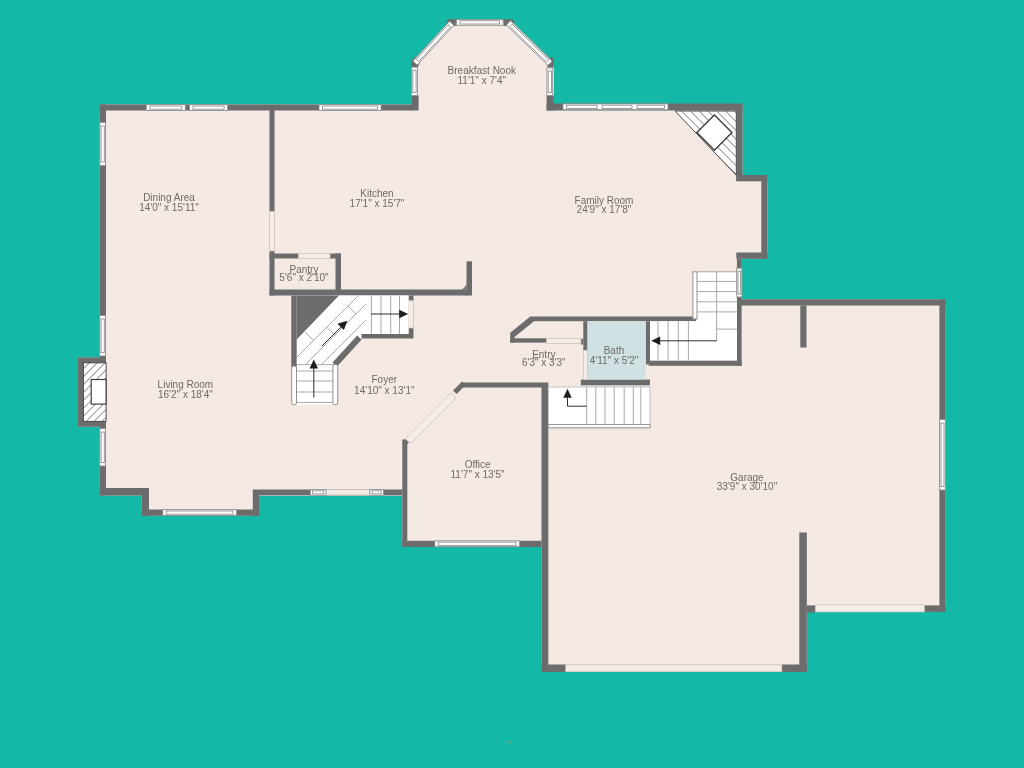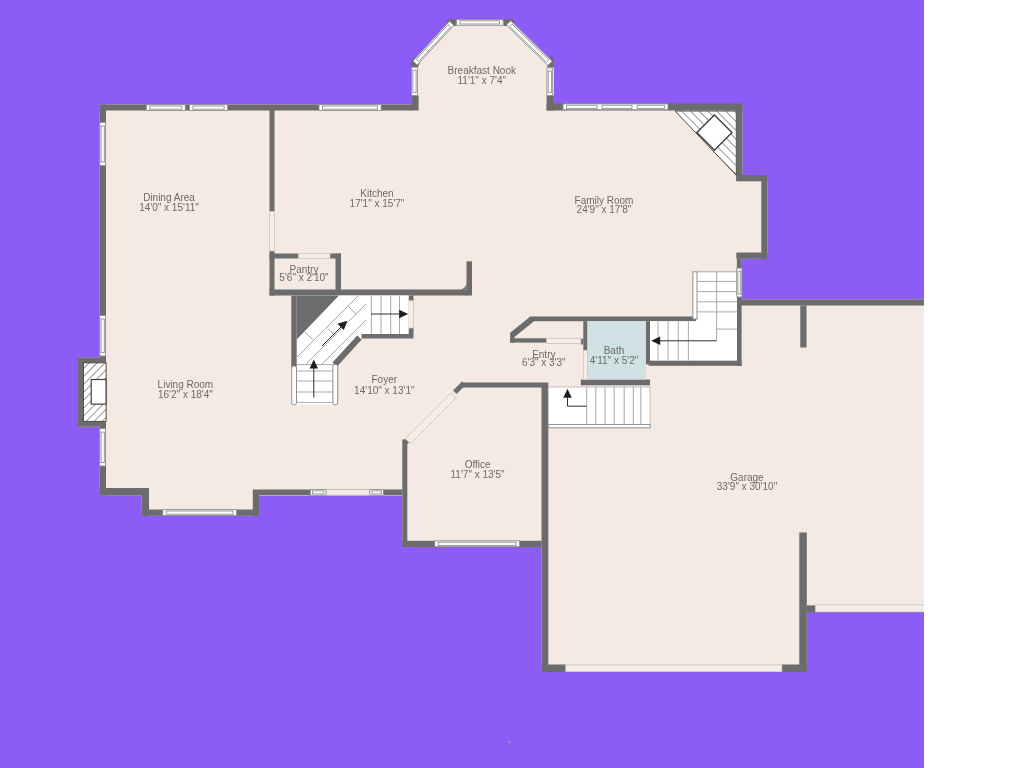--- a/index.html
+++ b/index.html
@@ -1,17 +1,17 @@
 <!DOCTYPE html>
 <html><head>
 <meta charset="utf-8">
 <title>Floorplan</title>
 <style>
   html,body{margin:0;padding:0;background:#ffffff;}
-  .page{width:924px;height:768px;position:relative;overflow:hidden;background:#8b5cf6;}
+  .page{width:1024px;height:768px;position:relative;overflow:hidden;background:#14b8a6;}
   text{font-family:"Liberation Sans",sans-serif;font-size:10px;fill:#6d6a67;}
 </style>
 </head>
 <body>
 <div class="page">
 <svg width="1024" height="768" viewBox="0 0 1024 768">
 <defs>
 
 <pattern id="hatch" width="5.6" height="5.6" patternTransform="rotate(45)" patternUnits="userSpaceOnUse">
   <rect width="5.6" height="5.6" fill="#ffffff"></rect>

